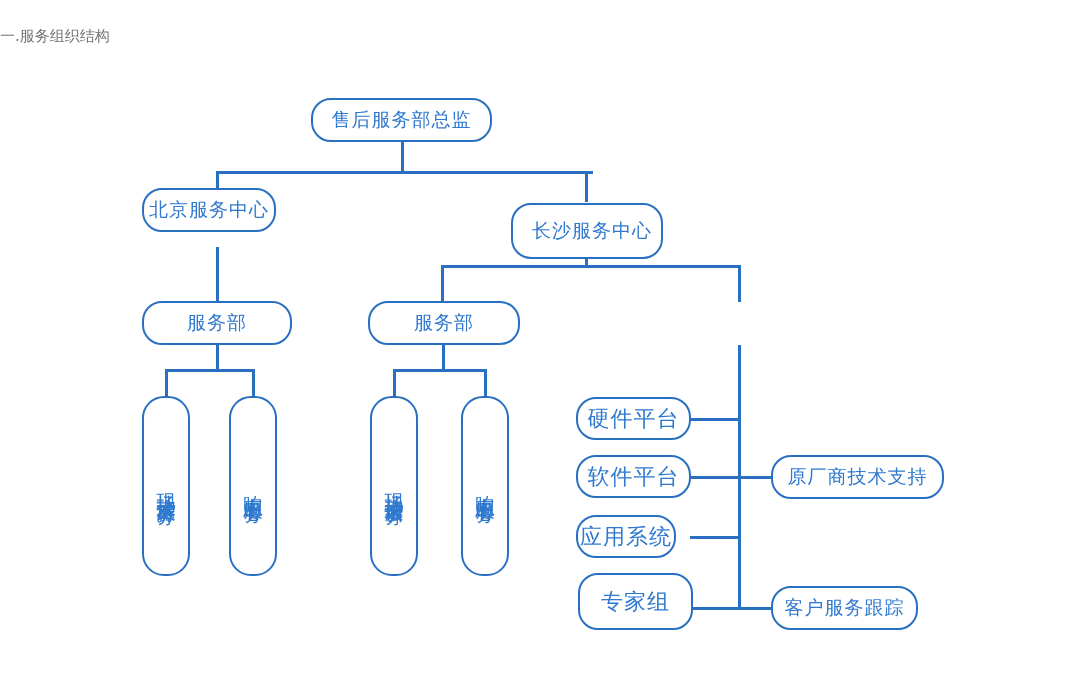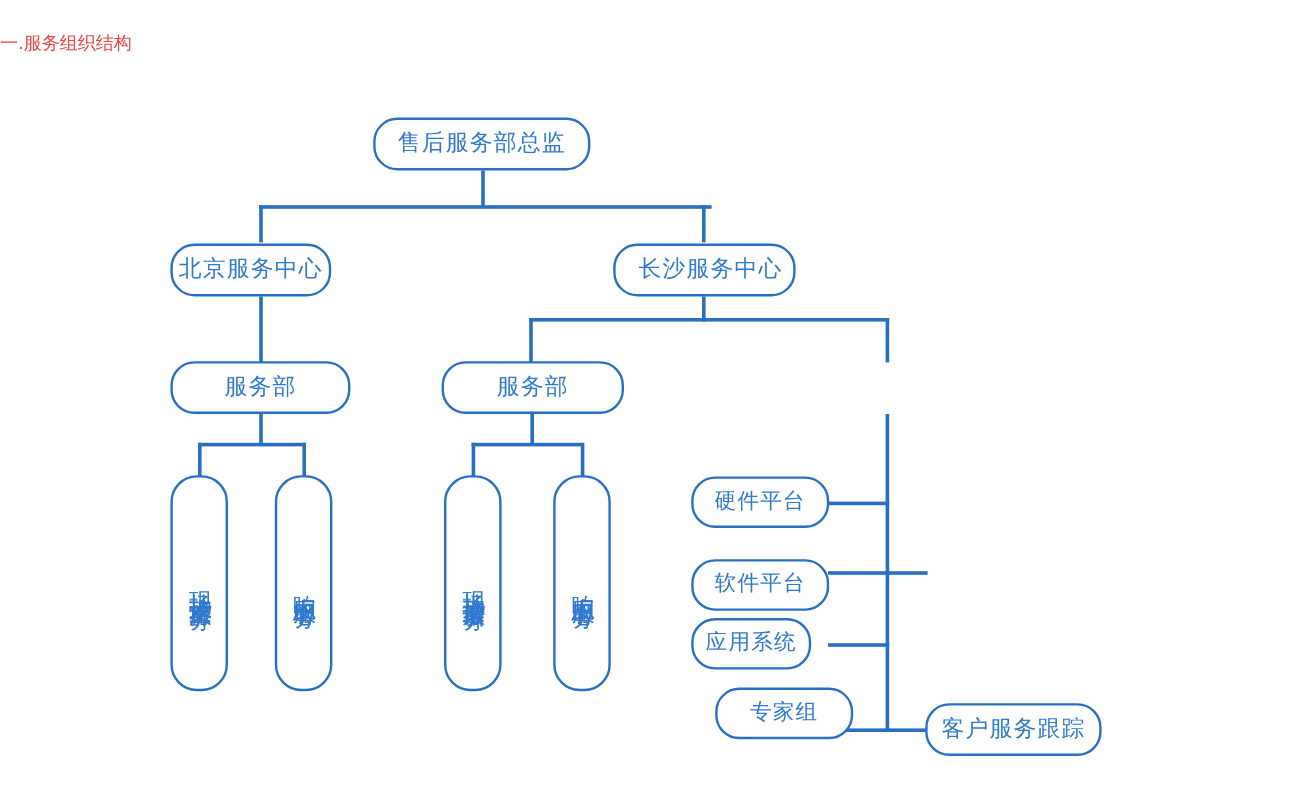--- a/index.html
+++ b/index.html
@@ -15,21 +15,21 @@
     width: 1085px;
     height: 673px;
     background: #ffffff;
     overflow: hidden;
   }
   .page-title {
     position: absolute;
     left: 0px;
     top: 26px;
     font-size: 15px;
-    color: #ef4444;
+    color: #737373;
     line-height: 20px;
     white-space: nowrap;
     letter-spacing: 0px;
   }
   
   .node {
     position: absolute;
     box-sizing: border-box;
     border: 2px solid #2a70c2;
     border-radius: 20px;
@@ -45,21 +45,21 @@
     white-space: nowrap;
   }
   .node.vertical {
     writing-mode: vertical-rl;
     text-orientation: upright;
     letter-spacing: 2px;
     border-radius: 22px;
     font-size: 19px;
   }
   .node.small {
-    font-size: 18px;
+    font-size: 22px;
   }
   
   .ln {
     position: absolute;
     background: #2a70c2;
     z-index: 1;
   }
   .ln.h { height: 3px; }
   .ln.v { width: 3px; }
 </style>
@@ -99,41 +99,42 @@
   <div class="ln h" style="left:690px; top:476px; width:51px;"></div>
   <div class="ln h" style="left:738px; top:476px; width:35px;"></div>
 
   <div class="ln h" style="left:690px; top:536px; width:51px;"></div>
 
   <div class="ln h" style="left:690px; top:607px; width:51px;"></div>
   <div class="ln h" style="left:738px; top:607px; width:35px;"></div>
 
   <div class="node" style="left:311px; top:98px; width:181px; height:44px;">售后服务部总监</div>
 
-  <div class="node" style="left:142px; top:203px; width:134px; height:44px;">北京服务中心</div>
+  <div class="node" style="left:142px; top:188px; width:134px; height:44px;">北京服务中心</div>
 
-  <div class="node" style="left:511px; top:203px; width:152px; height:44px;padding-left:10px;">长沙服务中心</div>
+  <div class="node" style="left:511px; top:203px; width:152px; height:56px;padding-left:10px;">长沙服务中心</div>
 
   <div class="node" style="left:142px; top:301px; width:150px; height:44px;">服务部</div>
 
   <div class="node" style="left:368px; top:301px; width:152px; height:44px;">服务部</div>
 
 
   <div class="node vertical" style="left:142px; top:396px; width:48px; height:180px;">现场技术支持服务</div>
 
   <div class="node vertical" style="left:229px; top:396px; width:48px; height:180px;">响应中心服务</div>
 
   <div class="node vertical" style="left:370px; top:396px; width:48px; height:180px;">现场支持培训服务</div>
 
   <div class="node vertical" style="left:461px; top:396px; width:48px; height:180px;">响应中心服务</div>
 
   <div class="node small" style="left:576px; top:397px; width:115px; height:43px;">硬件平台</div>
 
-  <div class="node small" style="left:576px; top:466px; width:115px; height:43px;">软件平台</div>
+  <div class="node small" style="left:576px; top:455px; width:115px; height:43px;">软件平台</div>
 
   <div class="node small" style="left:576px; top:515px; width:100px; height:43px;">应用系统</div>
 
-  <div class="node small" style="left:596px; top:573px; width:115px; height:43px;">专家组</div>
+  <div class="node small" style="left:578px; top:573px; width:115px; height:57px;">专家组</div>
 
+  <div class="node" style="left:771px; top:455px; width:173px; height:44px;">原厂商技术支持</div>
 
   <div class="node" style="left:771px; top:586px; width:147px; height:44px;">客户服务跟踪</div>
 
 </div>
 
 </body></html>

